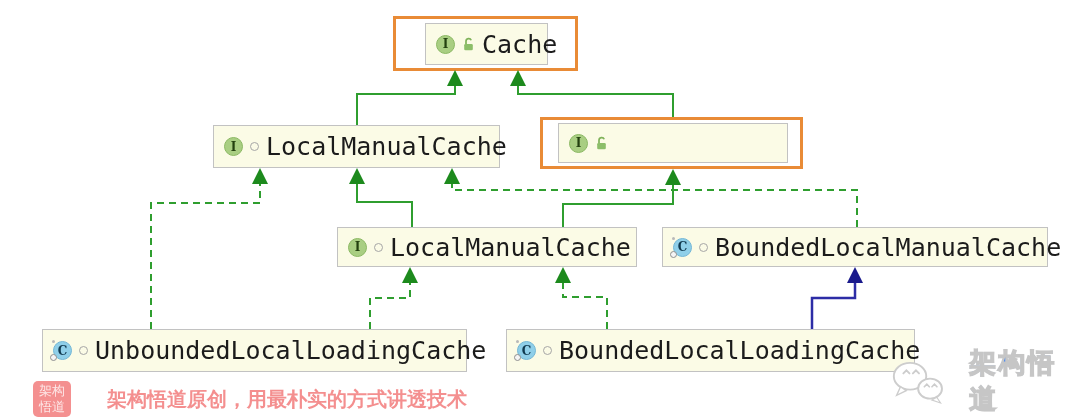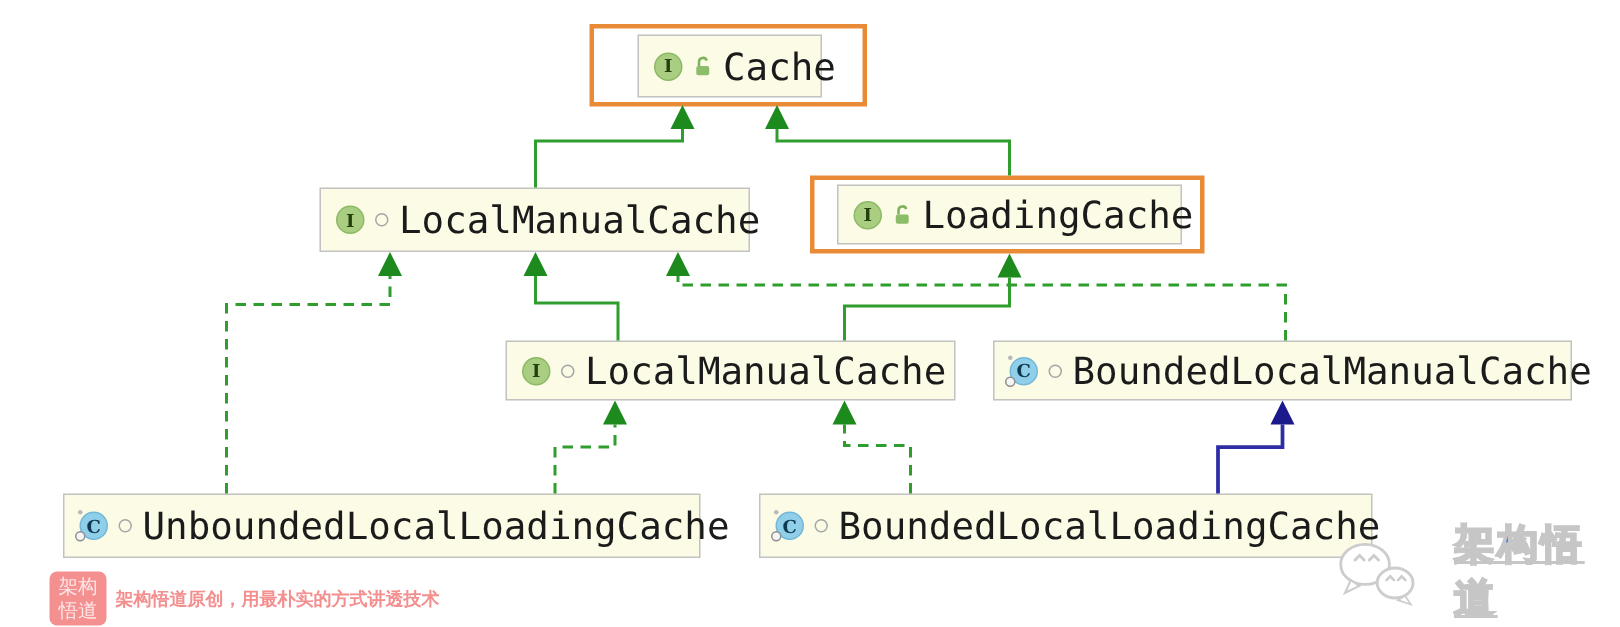--- a/index.html
+++ b/index.html
@@ -30,27 +30,27 @@
 
   
   svg.edges{position:absolute;left:0;top:0;z-index:3;pointer-events:none;}
 
   
   .wm-left{position:absolute;left:33px;top:381px;display:flex;align-items:center;z-index:4;
            font-family:"Liberation Sans","DejaVu Sans",sans-serif;}
   .wm-badge{width:38px;height:36px;background:#f49090;border-radius:5px;color:#fde7e7;
             font-size:13px;font-weight:normal;line-height:16px;text-align:center;
             padding-top:2px;box-sizing:border-box;}
-  .wm-slogan{margin-left:6px;font-size:12px;font-weight:bold;color:#f48f8f;white-space:nowrap;}
+  .wm-slogan{margin-left:36px;font-size:20px;font-weight:bold;color:#f48f8f;white-space:nowrap;}
 
   .wm-right{position:absolute;left:890px;top:345px;display:flex;align-items:center;z-index:4;
             font-family:"Liberation Sans","DejaVu Sans",sans-serif;}
   .wm-right .wm-name{margin-left:24px;font-size:27px;font-weight:bold;letter-spacing:2px;
             color:#3b82f6;-webkit-text-stroke:1.3px #c6c6c6;
-            text-shadow:0 0 1px #cccccc;text-decoration:underline;}
+            text-shadow:0 0 1px #cccccc;}
 </style>
 </head>
 <body>
 
 <div class="canvas">
 
   <div class="sel-ring" style="left:393px;top:16px;width:185px;height:55px;"></div>
   <div class="sel-ring" style="left:540px;top:117px;width:263px;height:52px;"></div>
 
   <div class="node" style="left:425px;top:23px;width:123px;height:42px;">
@@ -67,21 +67,20 @@
     <span class="pkg-icon"></span>
     <span class="label">LocalManualCache</span>
   </div>
 
   <div class="node" style="left:558px;top:123px;width:230px;height:40px;">
     <span class="type-icon iface">I</span>
     <svg class="lock-icon" width="13" height="14" viewBox="0 0 13 14">
       <path d="M4 7 V4.2 a2.7 2.7 0 0 1 5.2 -0.9" fill="none" stroke="#7fb259" stroke-width="1.7"></path>
       <rect x="2.2" y="7" width="8.6" height="6.2" rx="1.3" fill="#8cbe69"></rect>
     </svg>
-    <span class="label">LoadingCache</span>
   </div>
 
   <div class="node" style="left:337px;top:227px;width:300px;height:40px;">
     <span class="type-icon iface">I</span>
     <span class="pkg-icon"></span>
     <span class="label">LocalManualCache</span>
   </div>
 
   <div class="node" style="left:662px;top:227px;width:386px;height:40px;">
     <span class="type-icon cls">C</span>

